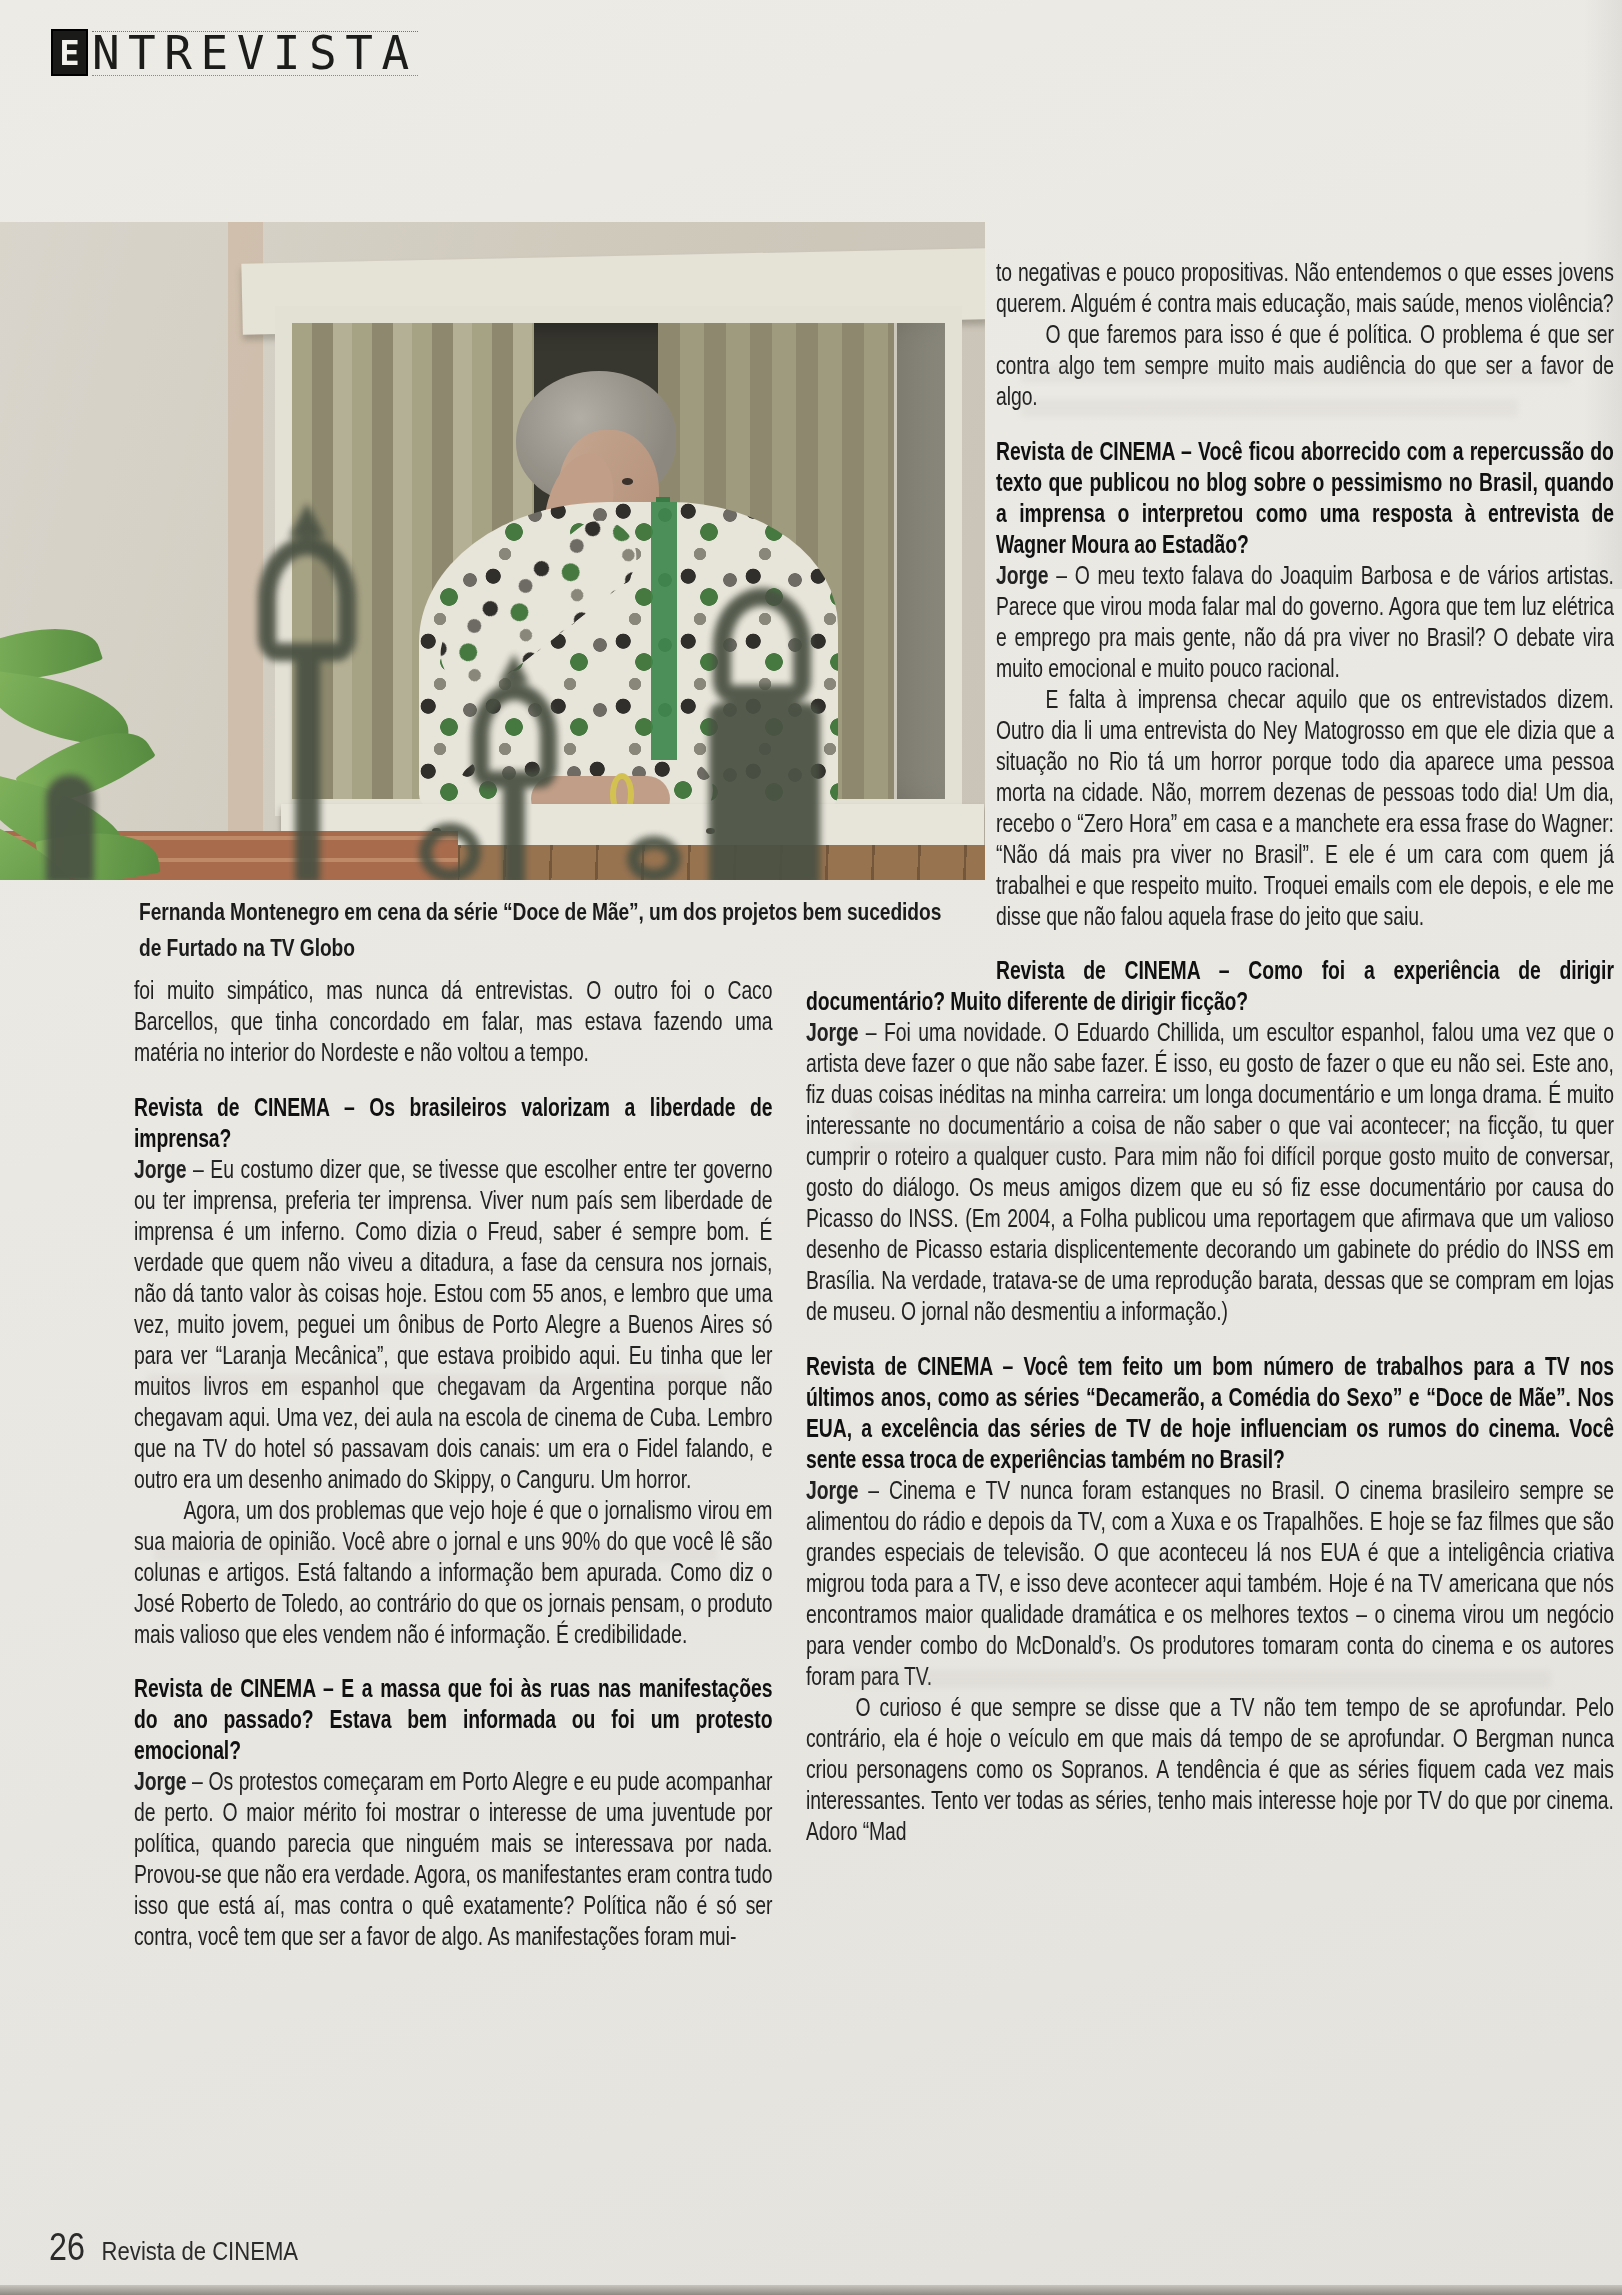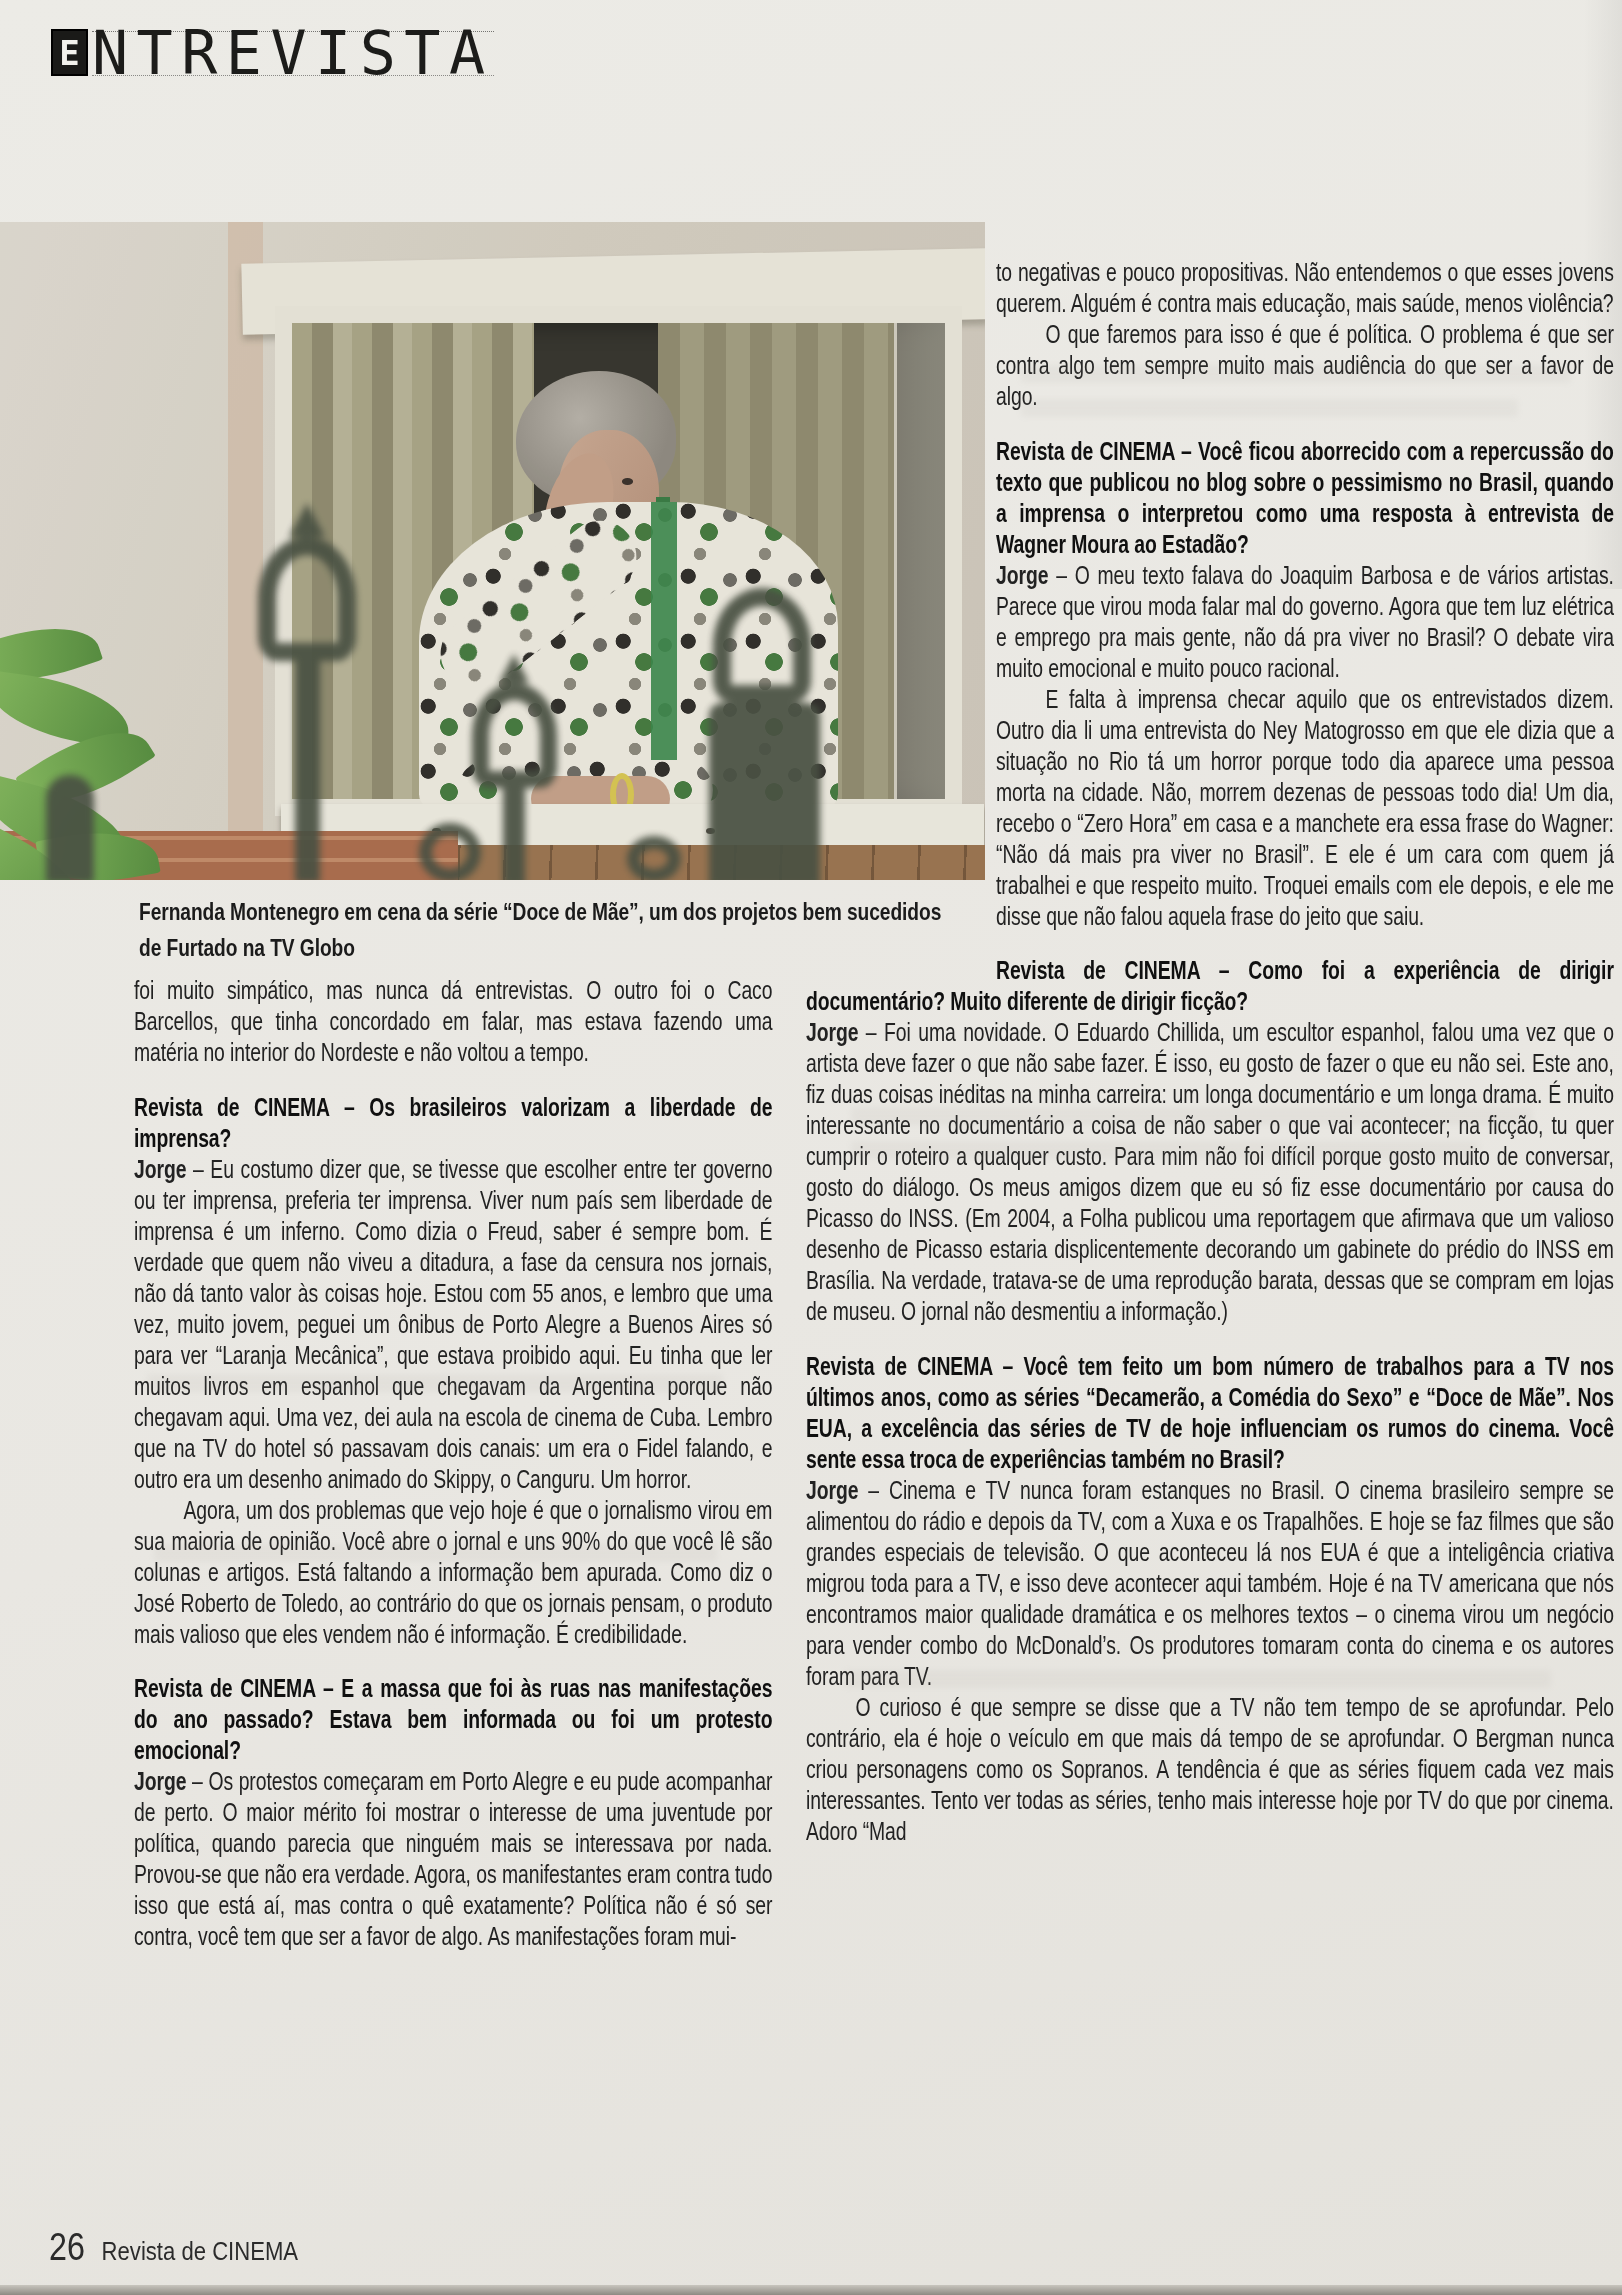--- a/index.html
+++ b/index.html
@@ -10,21 +10,21 @@
   }
   
   #masthead{position:absolute;left:51px;top:29px;display:flex;align-items:flex-end;}
   #masthead .ebox{
     width:33px;height:43px;background:#1a1a18;color:#f2f1ec;
     font-family:"DejaVu Sans Mono",monospace;font-size:34px;font-weight:700;
     display:flex;align-items:center;justify-content:center;
     border:2px solid #000;
   }
   #masthead .word{
-    font-family:"DejaVu Sans Mono",monospace;font-size:60px;line-height:43px;
+    font-family:"DejaVu Sans Mono",monospace;font-size:46px;line-height:43px;
     letter-spacing:8.5px;color:#1c1c1a;font-weight:400;margin-left:3.9px;
     border-top:1.3px dotted rgba(20,20,20,.55);border-bottom:1.3px dotted rgba(20,20,20,.45);
   }
   
   #photo{position:absolute;left:0;top:222px;width:985px;height:658px;overflow:hidden;
          filter:saturate(.85) contrast(.97);}
   .ph-wall{position:absolute;inset:0;background:linear-gradient(105deg,#ddd8cc 0%,#d3ccbd 50%,#cdc5b6 100%);}
   .ph-wall-stripe{position:absolute;left:228px;top:0;width:35px;height:100%;background:#d4bda6;opacity:.85;}
   .ph-lintel{position:absolute;left:242px;top:34px;width:746px;height:71px;background:#e9e5d7;
              transform:rotate(-1.2deg);box-shadow:0 5.2px 6.5px rgba(90,85,70,.35);}

